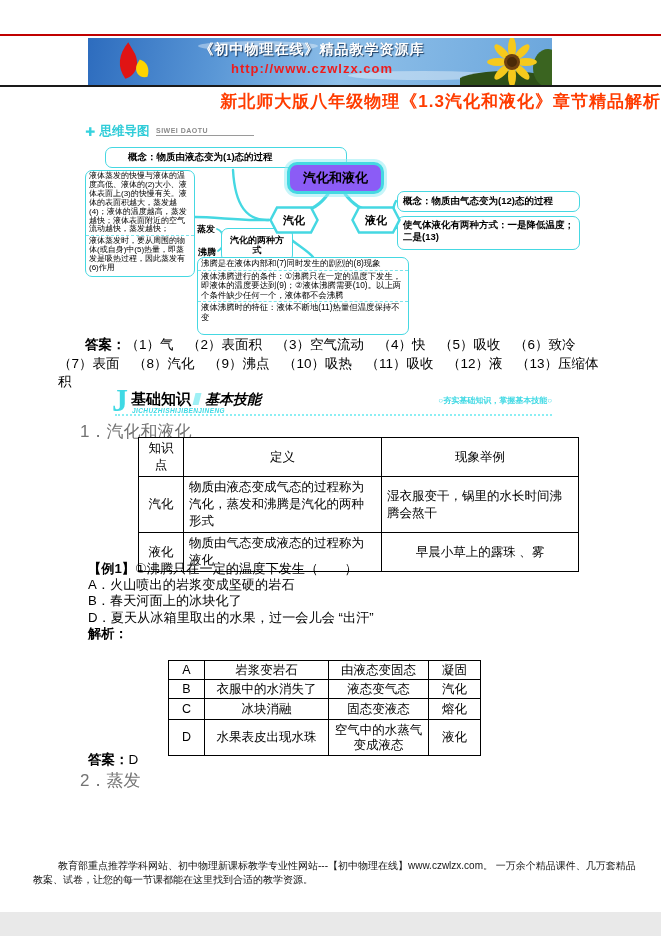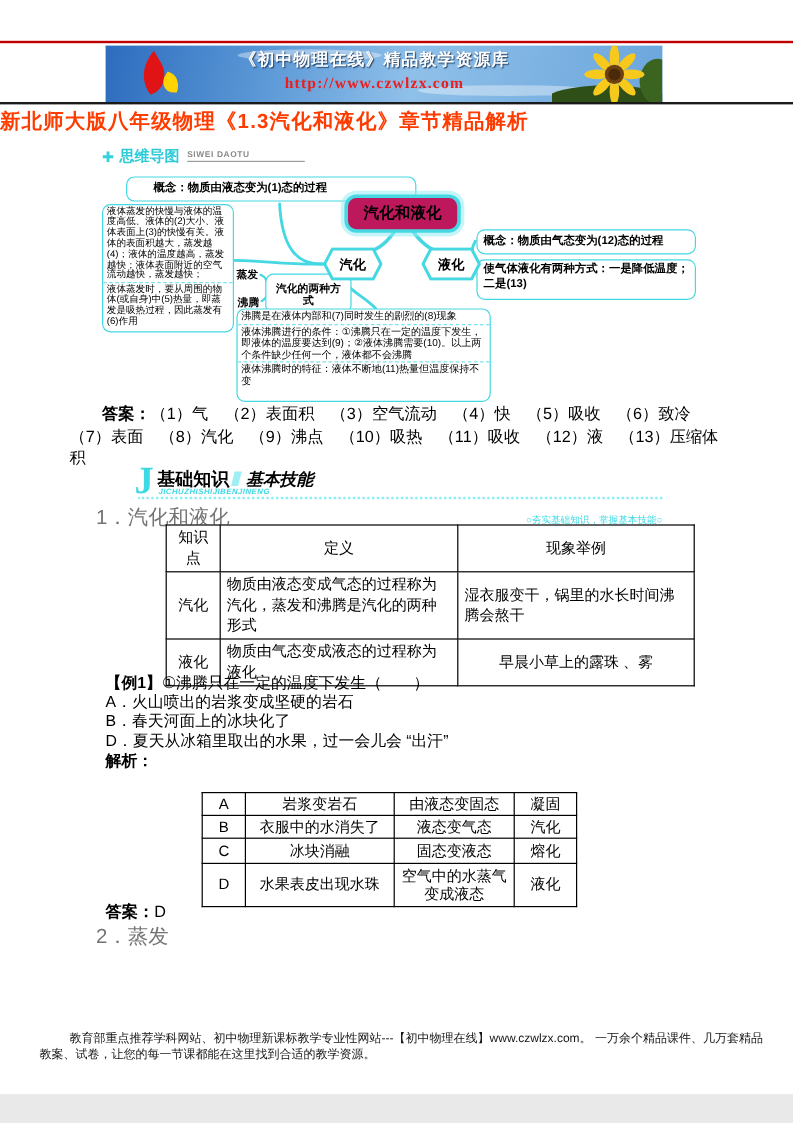--- a/index.html
+++ b/index.html
@@ -13,23 +13,23 @@
   .banner { position:absolute; left:88px; top:38px; width:464px; height:47px; overflow:hidden;
             background:linear-gradient(100deg,#2d6cbe 0%,#5a97d6 28%,#8fc0e9 55%,#6ba6dc 100%); }
   .cloud { position:absolute; background:rgba(255,255,255,.38); border-radius:50%; }
   .cloud.c1 { left:110px; top:3px;  width:120px; height:10px; }
   .cloud.c2 { left:260px; top:33px; width:150px; height:9px;  }
   .logo { position:absolute; left:22px; top:3px; width:48px; height:41px; }
   .banner-text { position:absolute; left:78px; right:94px; top:3px; text-align:center; }
   .site-title { color:#fff; font-weight:bold; font-size:14px; letter-spacing:1px;
                 text-shadow:1px 1px 1px #1c3a5e; white-space:nowrap; }
   .site-url { display:inline-block; margin-top:2px; color:#ee1c1c; font-weight:bold; font-size:13px;
-              font-family:Liberation Serif, serif; text-decoration:none; letter-spacing:1px; }
+              font-family:Liberation Sans, sans-serif; text-decoration:none; letter-spacing:1px; }
   .sunflower { position:absolute; right:0; top:0; width:92px; height:47px; }
-  .page-title { position:absolute; left:0; top:90px; width:661px; text-align:left;
+  .page-title { position:absolute; left:0; top:90px; width:661px; text-align:right;
                 font-size:17px; font-weight:bold; color:#ff3c00; letter-spacing:1px; }
 
   
   .mindmap { position:absolute; left:85px; top:120px; width:496px; height:217px; }
   .mm-connectors { position:absolute; inset:0; z-index:0; }
   .mm-header { position:absolute; left:0; top:2px; z-index:2; white-space:nowrap; }
   .mm-cross { color:#35d2de; font-size:12px; font-weight:bold; vertical-align:middle; }
   .mm-title { color:#2fccd8; font-size:12.5px; font-weight:bold; vertical-align:middle; }
   .mm-pinyin { display:inline-block; width:98px; margin-left:2px; color:#8a8a8a; font-size:7px;
                font-weight:bold; letter-spacing:.5px; border-bottom:1px solid #9a9a9a;
@@ -47,21 +47,21 @@
               text-align:center; padding:2px 4px; }
   .concept2 { left:312px; top:71px;  width:183px; height:21px; font-size:9.5px; font-weight:bold;
               line-height:17px; padding-left:5px; white-space:nowrap; }
   .ways2    { left:312px; top:96px;  width:183px; height:34px; font-size:9.5px; font-weight:bold;
               line-height:11.5px; padding:2px 5px; }
   .boiling  { left:112px; top:137px; width:212px; height:78px; font-size:8.4px; line-height:9.6px; }
   .mm-label { position:absolute; z-index:2; font-size:9px; font-weight:bold; color:#000; }
   .lbl-zhengfa { left:112px; top:103px; }
   .lbl-feiteng { left:113px; top:126px; }
   .node-main { position:absolute; left:202px; top:42px; width:97px; height:32px; z-index:2;
-               background:#be185d; border:3px solid #45d8e2; border-radius:10px;
+               background:#8b5cf6; border:3px solid #45d8e2; border-radius:10px;
                box-shadow:0 0 0 3px rgba(150,236,244,.55);
                font-size:13px; font-weight:bold; display:flex; align-items:center; justify-content:center; }
   .hex { position:absolute; width:50px; height:28px; z-index:2; }
   .hex svg { position:absolute; inset:0; width:100%; height:100%; }
   .hex .hx-label { position:absolute; inset:0; display:flex; align-items:center; justify-content:center;
                    font-size:11px; font-weight:bold; }
   .hex-qihua { left:184px; top:86px; }
   .hex-yehua { left:266px; top:86px; }
 
   
@@ -73,21 +73,21 @@
   .sec2 { position:absolute; left:115px; top:389px; width:437px; height:27px;
           border-bottom:2px dotted #8beef3; }
   .j-icon { position:absolute; left:-3px; top:-7px; font-family:"Liberation Serif", serif;
             font-size:32px; font-weight:bold; color:#3fd9e4; }
   .sec2-main { position:absolute; left:16px; top:1px; font-size:15px; font-weight:bold; color:#000; white-space:nowrap; }
   .cyan-notch { display:inline-block; width:6px; height:12px; background:#9ff0f5;
                 transform:skewX(-14deg); margin:0 5px 0 3px; vertical-align:-1px; }
   .sec2-sub { font-style:italic; font-size:14px; font-weight:bold; }
   .sec2-pinyin { position:absolute; left:17px; top:18px; font-size:6.5px; font-weight:bold;
                  font-style:italic; color:#3fd9e4; letter-spacing:.4px; }
-  .sec2-right { position:absolute; right:0; top:6px; font-size:8px; font-weight:normal; color:#3fd9e4;margin-top:33px; }
+  .sec2-right { position:absolute; right:0; top:6px; font-size:8px; font-weight:bold; color:#3fd9e4; }
 
   .item-title { position:absolute; left:80px; font-size:17px; color:#737373; }
   .it1 { top:420px; }
   .it2 { top:769px; }
 
   
   table { border-collapse:collapse; position:absolute; table-layout:fixed; background:#fff; }
   td, th { border:1px solid #000; font-size:12.5px; color:#000; padding:2px 5px; vertical-align:middle; }
   th { font-weight:normal; text-align:center; }
   .t1 { left:110px; top:437px; width:440px;margin-left:28px; }

